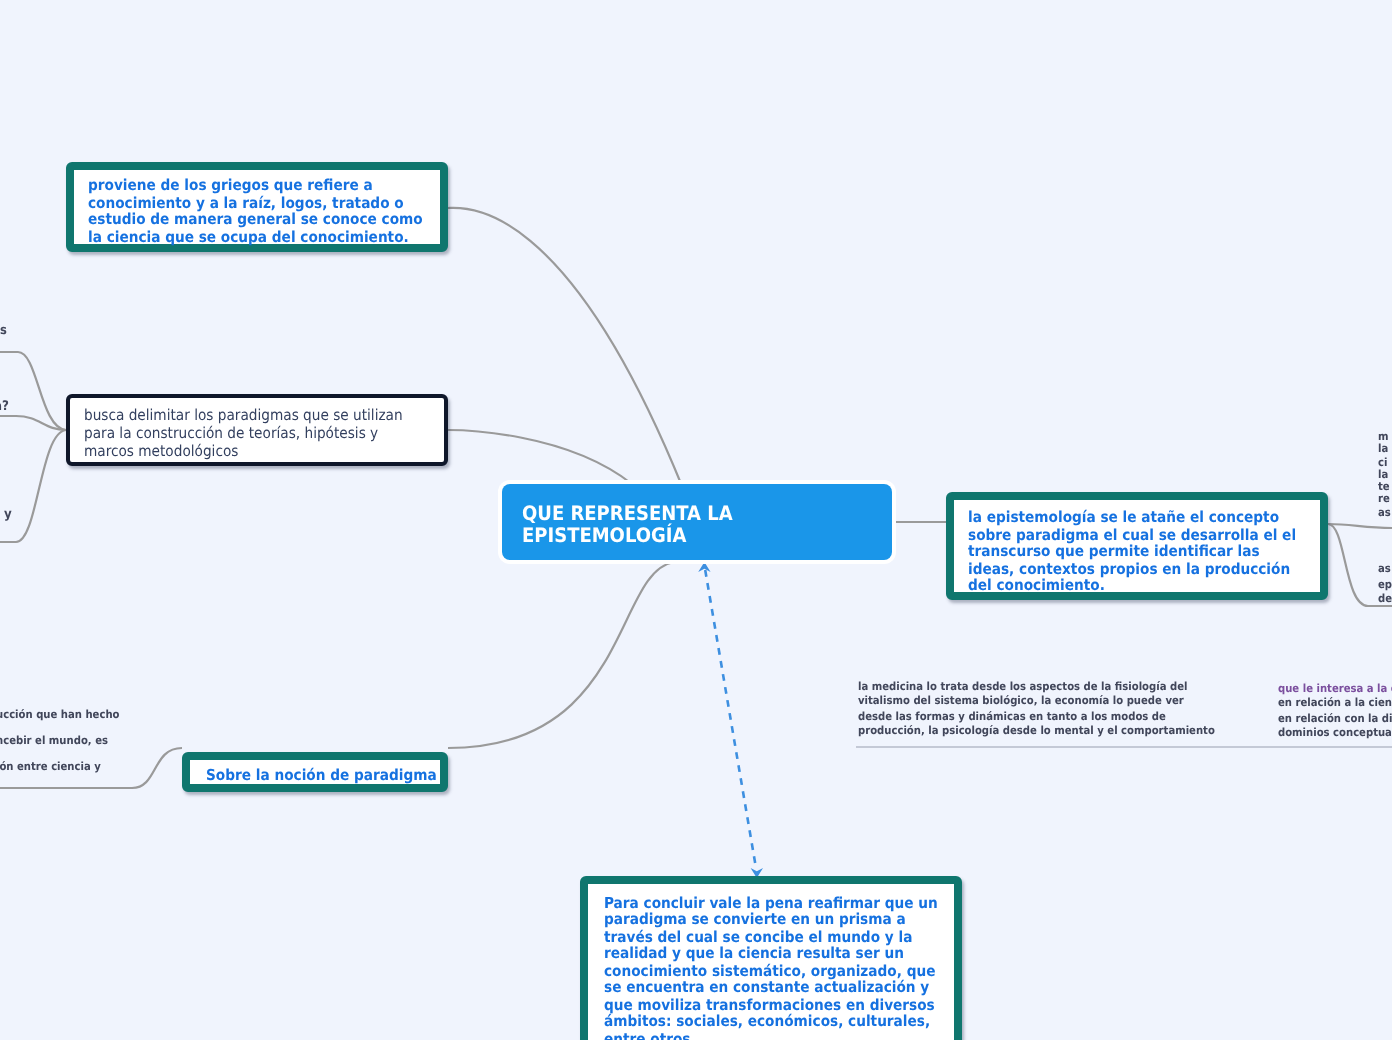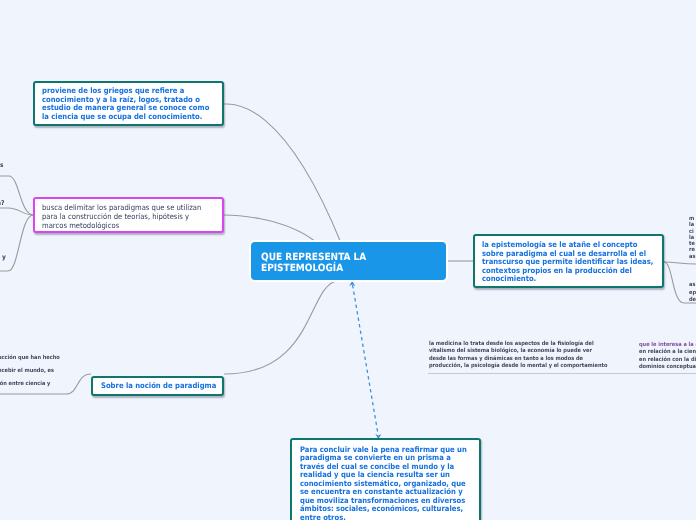--- a/index.html
+++ b/index.html
@@ -6,45 +6,45 @@
   html,body{margin:0;padding:0;}
   body{width:696px;height:520px;overflow:hidden;background:#f0f4fd;
        font-family:"DejaVu Sans Condensed","DejaVu Sans",sans-serif;
        -webkit-font-smoothing:antialiased;text-rendering:geometricPrecision;}
   #stage{position:relative;width:696px;height:520px;overflow:hidden;}
   svg#links{position:absolute;left:0;top:0;width:696px;height:520px;}
   .node{position:absolute;box-sizing:border-box;}
   .t{white-space:pre-wrap;}
 
   
-  .box-blue{background:#ffffff;border:2px solid #0f766e;border-radius:3px;
+  .box-blue{background:#ffffff;border:4px solid #0f766e;border-radius:3px;
             color:#1571e0;font-weight:bold;
             box-shadow:1px 1.5px 1.6px rgba(40,50,80,.34);}
   
-  .box-navy{background:#ffffff;border:2px solid #d946ef;border-radius:3px;
+  .box-navy{background:#ffffff;border:2px solid #0f172a;border-radius:3px;
             color:#323f5e;font-weight:normal;
             box-shadow:1px 1.5px 1.6px rgba(40,50,80,.34);}
   
   .box-central{background:#1a96e9;border-radius:4px;color:#ffffff;font-weight:bold;
                box-shadow:0 0 0 2px #ffffff;}
 
   
   .frag{position:absolute;color:#41465a;font-weight:bold;white-space:pre;}
   .panel{position:absolute;white-space:pre;font-weight:bold;font-size:5.6px;line-height:7.4px;}
   .rule{position:absolute;height:1px;background:#c4c9d6;}
 
   .n-origen{left:33px;top:81px;width:191px;height:45px;padding:4px 7px;
             font-size:7.6px;line-height:8.6px;}
   .n-paradigmas{left:33px;top:197px;width:191px;height:36px;padding:4px 7px;
             font-size:7.6px;line-height:9px;}
   .n-nocion{left:91px;top:376px;width:133px;height:20px;padding:0 8px;
             font-size:7.6px;line-height:16px;text-align:center;white-space:nowrap;}
   .n-central{left:251px;top:242px;width:195px;height:38px;padding:9.5px 10px;
             font-size:10px;line-height:11.5px;}
-  .n-concepto{left:473px;top:234px;width:191px;height:54px;padding:5px 7px;
+  .n-concepto{left:473px;top:246px;width:191px;height:54px;padding:5px 7px;
             font-size:7.6px;line-height:8.6px;}
   .n-conclusion{left:290px;top:438px;width:191px;height:100px;padding:5.6px 8px;
             font-size:7.6px;line-height:8.5px;}
 
   .f-left-top{left:-4px;top:161px;font-size:6.4px;}
   .f-left-mid{left:-3px;top:199px;font-size:6.6px;}
   .f-left-low{left:2px;top:253px;font-size:6.6px;}
   .f-left-block{left:-2px;top:352px;font-size:5.6px;line-height:13.2px;}
   .f-right-top{left:689px;top:216px;font-size:5.6px;line-height:6.3px;}
   .f-right-bottom{left:689px;top:282px;font-size:5.6px;line-height:7.6px;}

